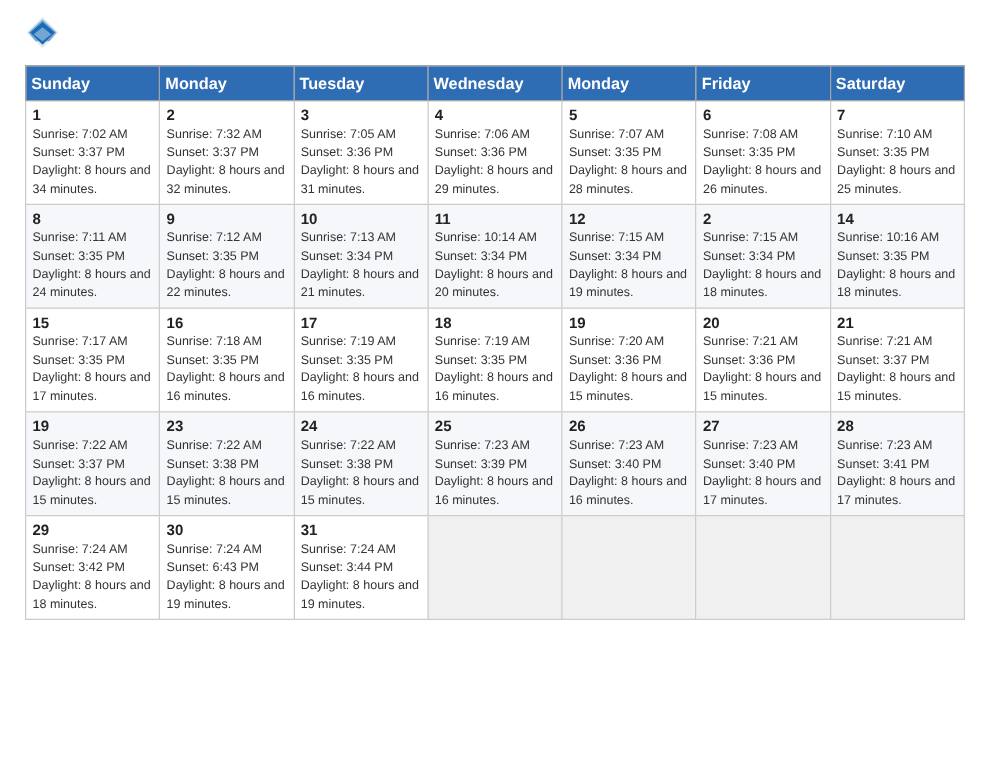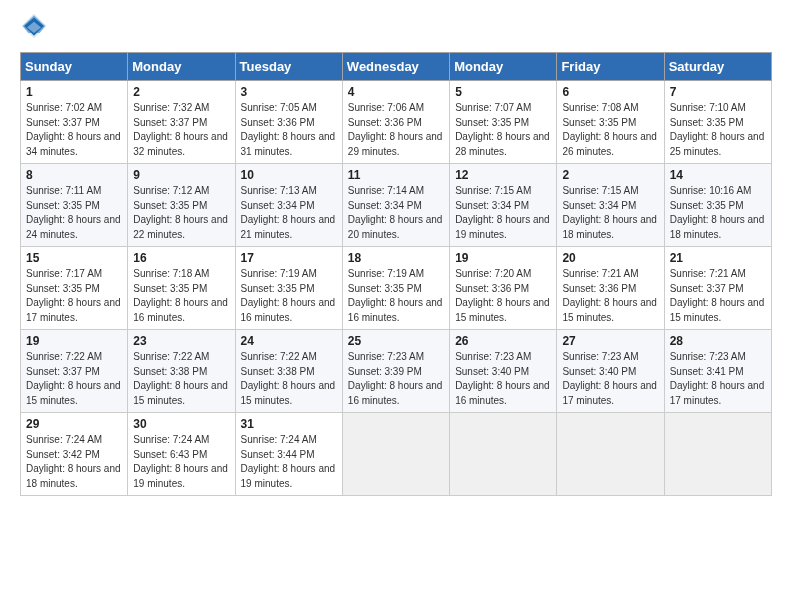--- a/index.html
+++ b/index.html
@@ -218,21 +218,21 @@
         <span class="day-number">10</span>
         <div class="cell-content">
           <span>Sunrise: 7:13 AM</span><br>
           <span>Sunset: 3:34 PM</span><br>
           <span>Daylight: 8 hours and 21 minutes.</span>
         </div>
       </td>
           <td>
         <span class="day-number">11</span>
         <div class="cell-content">
-          <span>Sunrise: 7:14 AM</span><br>
+          <span>Sunrise: 10:14 AM</span><br>
           <span>Sunset: 3:34 PM</span><br>
           <span>Daylight: 8 hours and 20 minutes.</span>
         </div>
       </td>
           <td>
         <span class="day-number">12</span>
         <div class="cell-content">
           <span>Sunrise: 7:15 AM</span><br>
           <span>Sunset: 3:34 PM</span><br>
           <span>Daylight: 8 hours and 19 minutes.</span>

